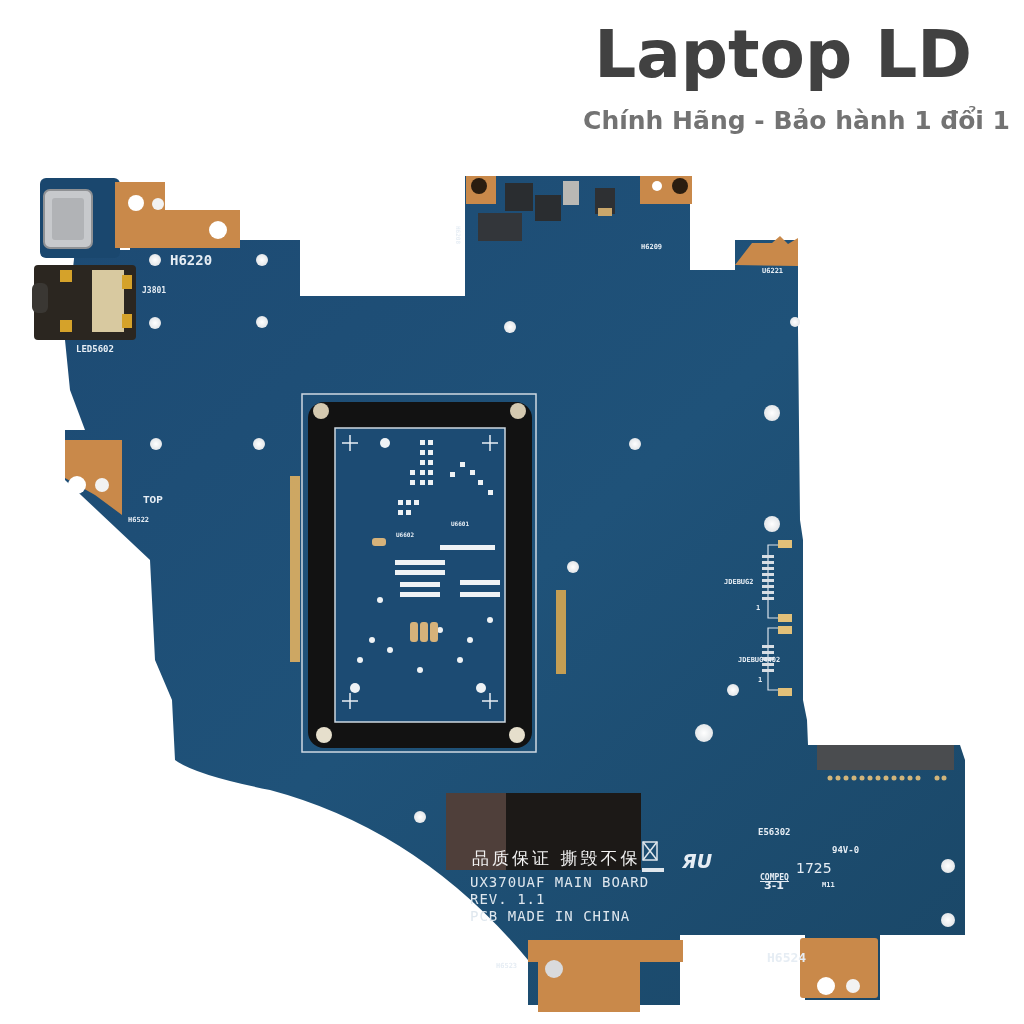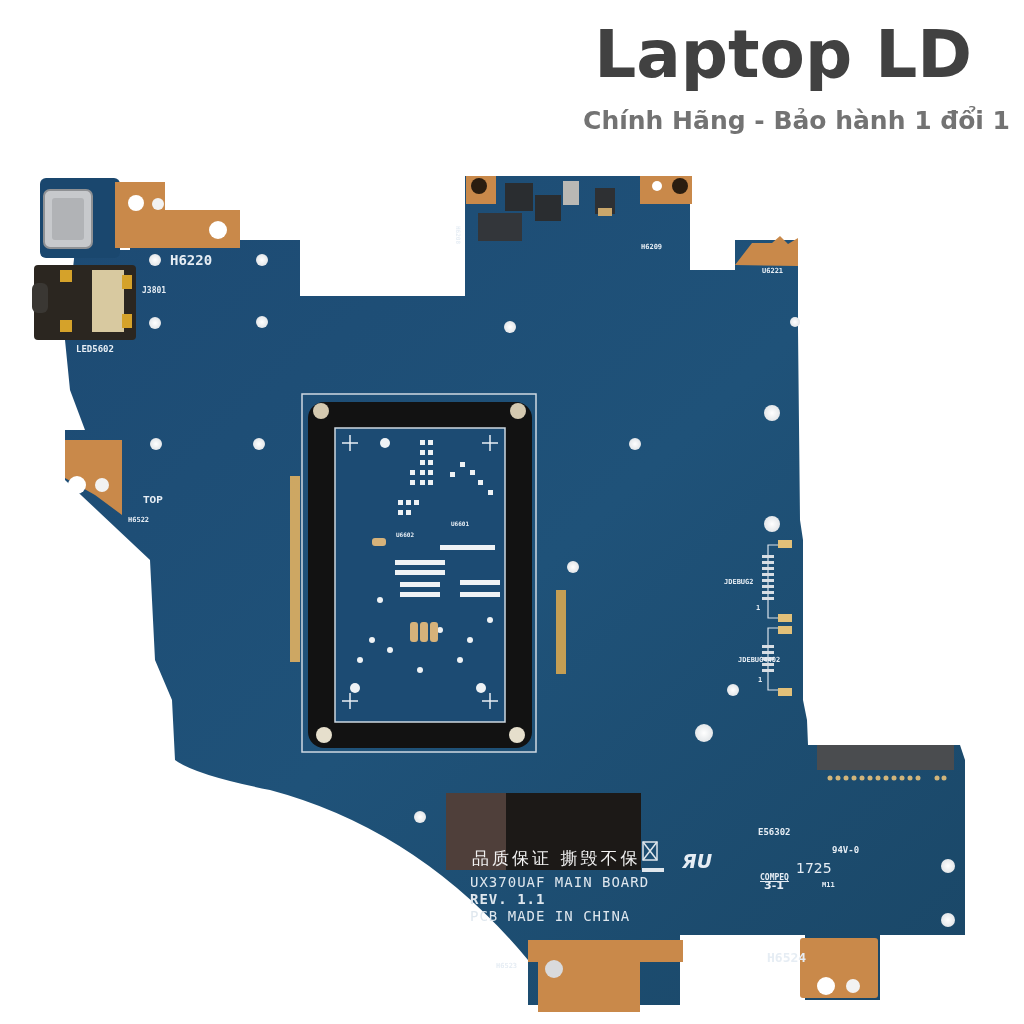--- a/index.html
+++ b/index.html
@@ -247,21 +247,21 @@
 <div class="lbl" style="left:451px;top:520px;font-size:6px;">U6601</div>
 <div class="lbl" style="left:724px;top:578px;font-size:7px;">JDEBUG2</div>
 <div class="lbl" style="left:738px;top:656px;font-size:7px;">JDEBUG4402</div>
 <div class="lbl" style="left:756px;top:604px;font-size:7px;">1</div>
 <div class="lbl" style="left:758px;top:676px;font-size:7px;">1</div>
 <div class="lbl" style="left:496px;top:962px;font-size:7px;">H6523</div>
 <div class="lbl" style="left:767px;top:950px;font-size:13px;">H6524</div>
 
 <div class="sticker-text" style="left:472px;top:847px;">品质保证 撕毁不保</div>
 <div class="board-text" style="left:470px;top:874px;">UX370UAF MAIN BOARD</div>
-<div class="board-text" style="left:470px;top:891px;font-weight:bold;">REV. 1.1</div>
+<div class="board-text" style="left:470px;top:891px;">REV. 1.1</div>
 <div class="board-text" style="left:470px;top:908px;">PCB MADE IN CHINA</div>
 
 <div class="lbl" style="left:760px;top:873px;font-size:8px;text-decoration:underline;">COMPEQ</div>
 <div class="lbl" style="left:808px;top:845px;font-size:9px;padding-left:24px;">94V-0</div>
 <div class="lbl" style="left:758px;top:827px;font-size:9px;">E56302</div>
 <div class="lbl" style="left:796px;top:860px;font-size:14px;font-family:'DejaVu Sans',sans-serif;font-weight:normal;">1725</div>
 <div class="lbl" style="left:732px;top:879px;font-size:11px;font-family:'DejaVu Sans',sans-serif;margin-left:32px;">3-1</div>
 <div class="lbl" style="left:822px;top:881px;font-size:7px;">M11</div>
 <div class="lbl" style="left:682px;top:850px;font-size:19px;font-style:italic;font-family:'DejaVu Sans',sans-serif;">ЯU</div>
 

